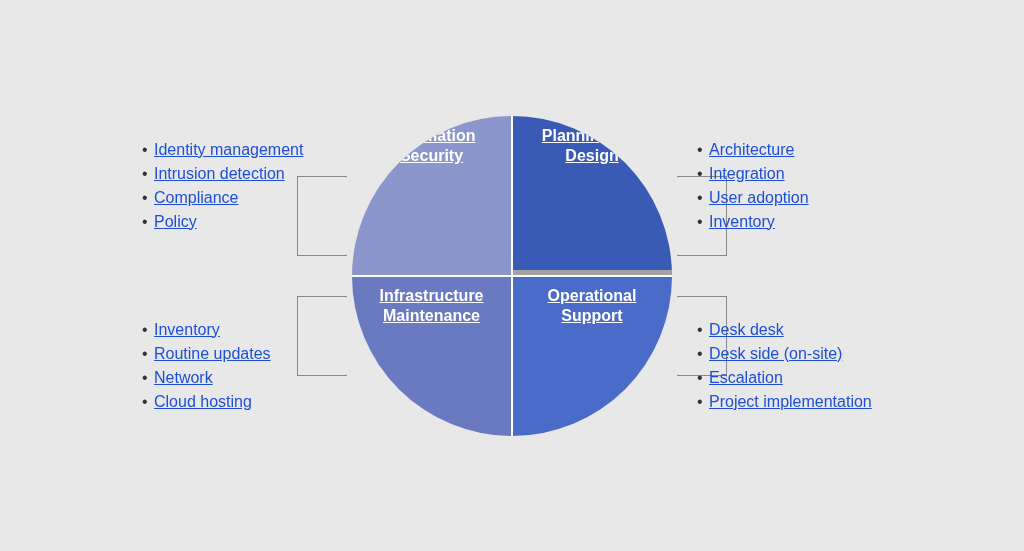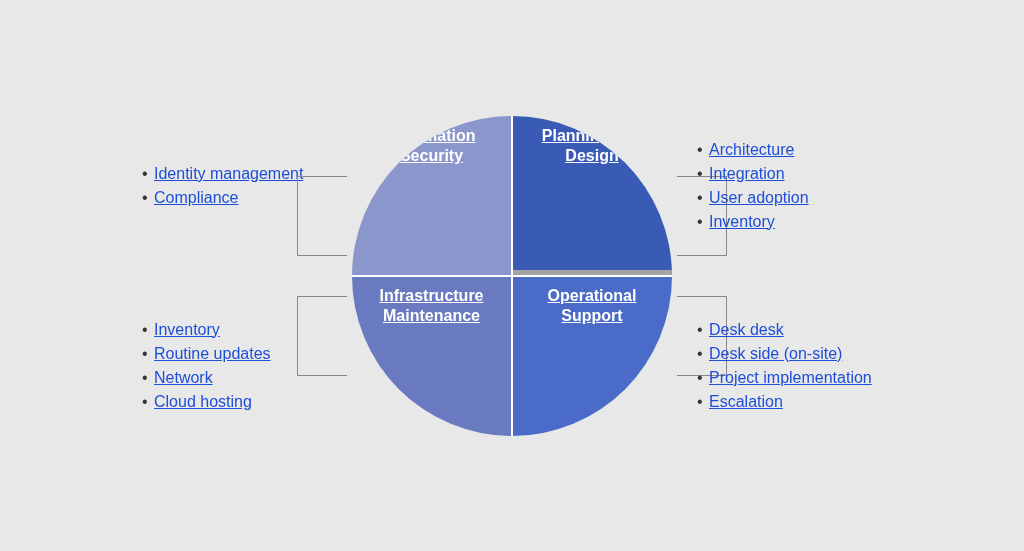--- a/index.html
+++ b/index.html
@@ -168,21 +168,23 @@
   </style>
 </head>
 <body>
 
 <div class="container">
 
   <div class="side-panel left">
     <div class="bullet-section">
       <ul id="left-top-list">
           <li>Identity management</li>
+          <li>Intrusion detection</li>
           <li>Compliance</li>
+          <li>Policy</li>
         </ul>
     </div>
     <div class="bullet-section">
       <ul id="left-bottom-list">
           <li>Inventory</li>
           <li>Routine updates</li>
           <li>Network</li>
           <li>Cloud hosting</li>
         </ul>
     </div>
@@ -228,18 +230,18 @@
           <li>Architecture</li>
           <li>Integration</li>
           <li>User adoption</li>
           <li>Inventory</li>
         </ul>
     </div>
     <div class="bullet-section">
       <ul id="right-bottom-list">
           <li>Desk desk</li>
           <li>Desk side (on-site)</li>
+          <li>Escalation</li>
           <li>Project implementation</li>
-          <li>Escalation</li>
         </ul>
     </div>
   </div>
 </div>
 
 </body></html>

